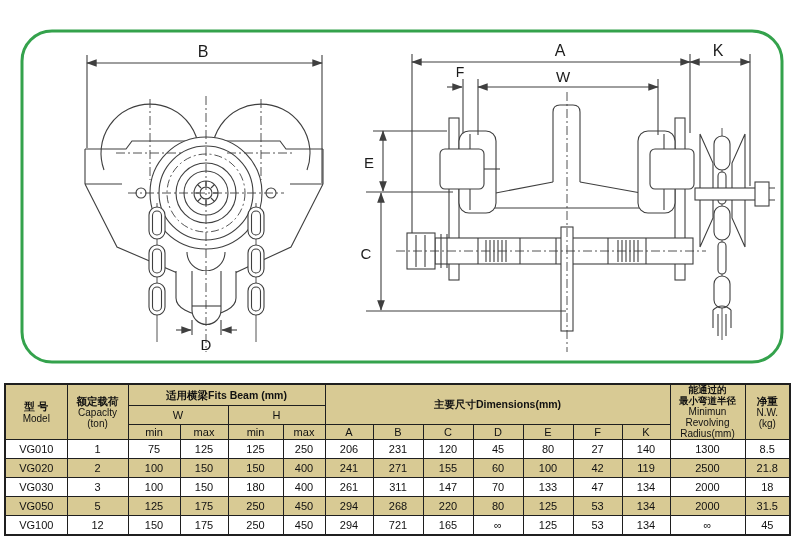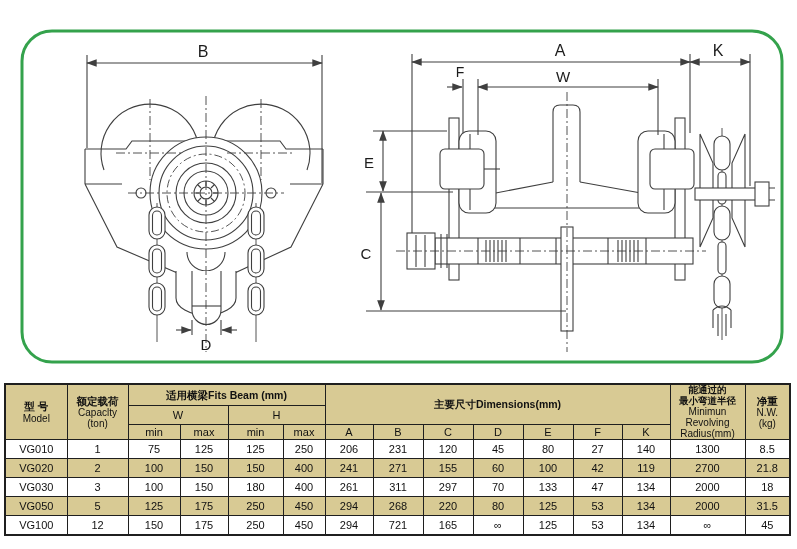--- a/index.html
+++ b/index.html
@@ -312,33 +312,33 @@
           <td>150</td>
           <td>150</td>
           <td>400</td>
           <td>241</td>
           <td>271</td>
           <td>155</td>
           <td>60</td>
           <td>100</td>
           <td>42</td>
           <td>119</td>
-          <td>2700</td>
+          <td>2500</td>
           <td>21.8</td>
         </tr>
         <tr>
           <td>VG030</td>
           <td>3</td>
           <td>100</td>
           <td>150</td>
           <td>180</td>
           <td>400</td>
           <td>261</td>
           <td>311</td>
-          <td>297</td>
+          <td>147</td>
           <td>70</td>
           <td>133</td>
           <td>47</td>
           <td>134</td>
           <td>2000</td>
           <td>18</td>
         </tr>
         <tr>
           <td>VG050</td>
           <td>5</td>

